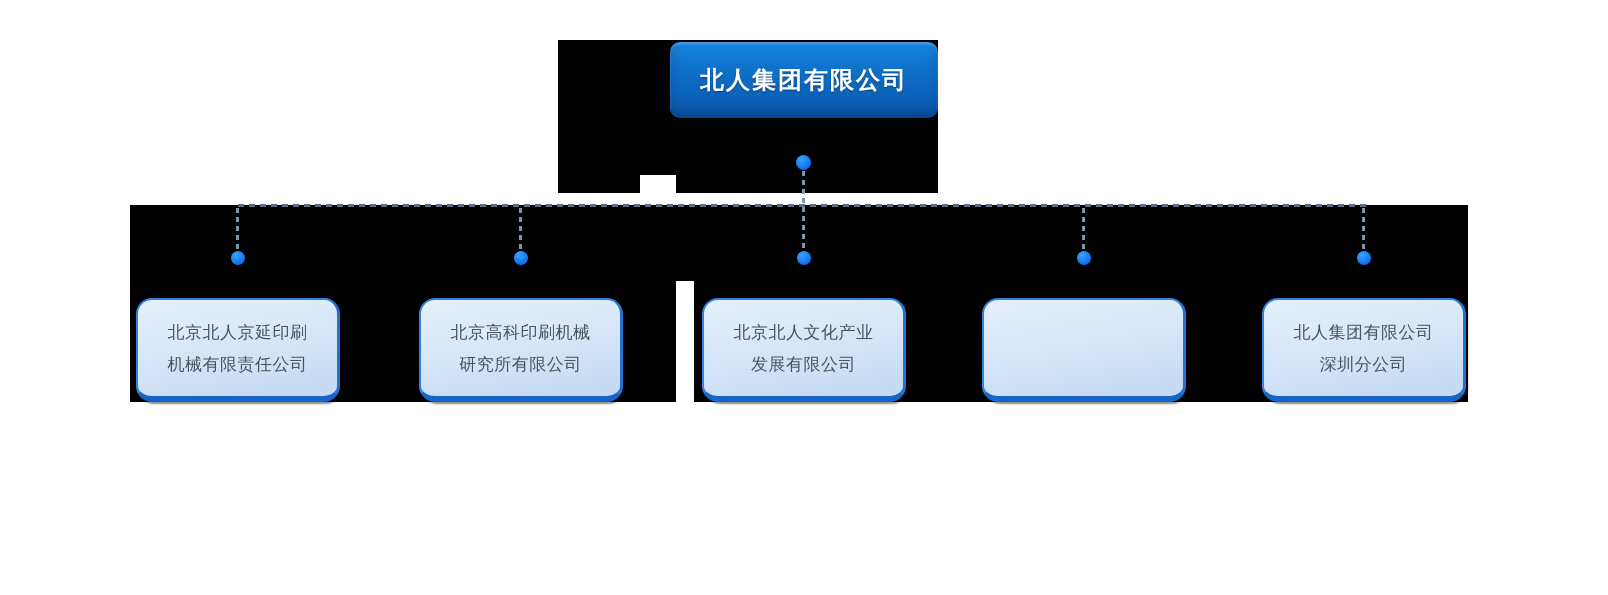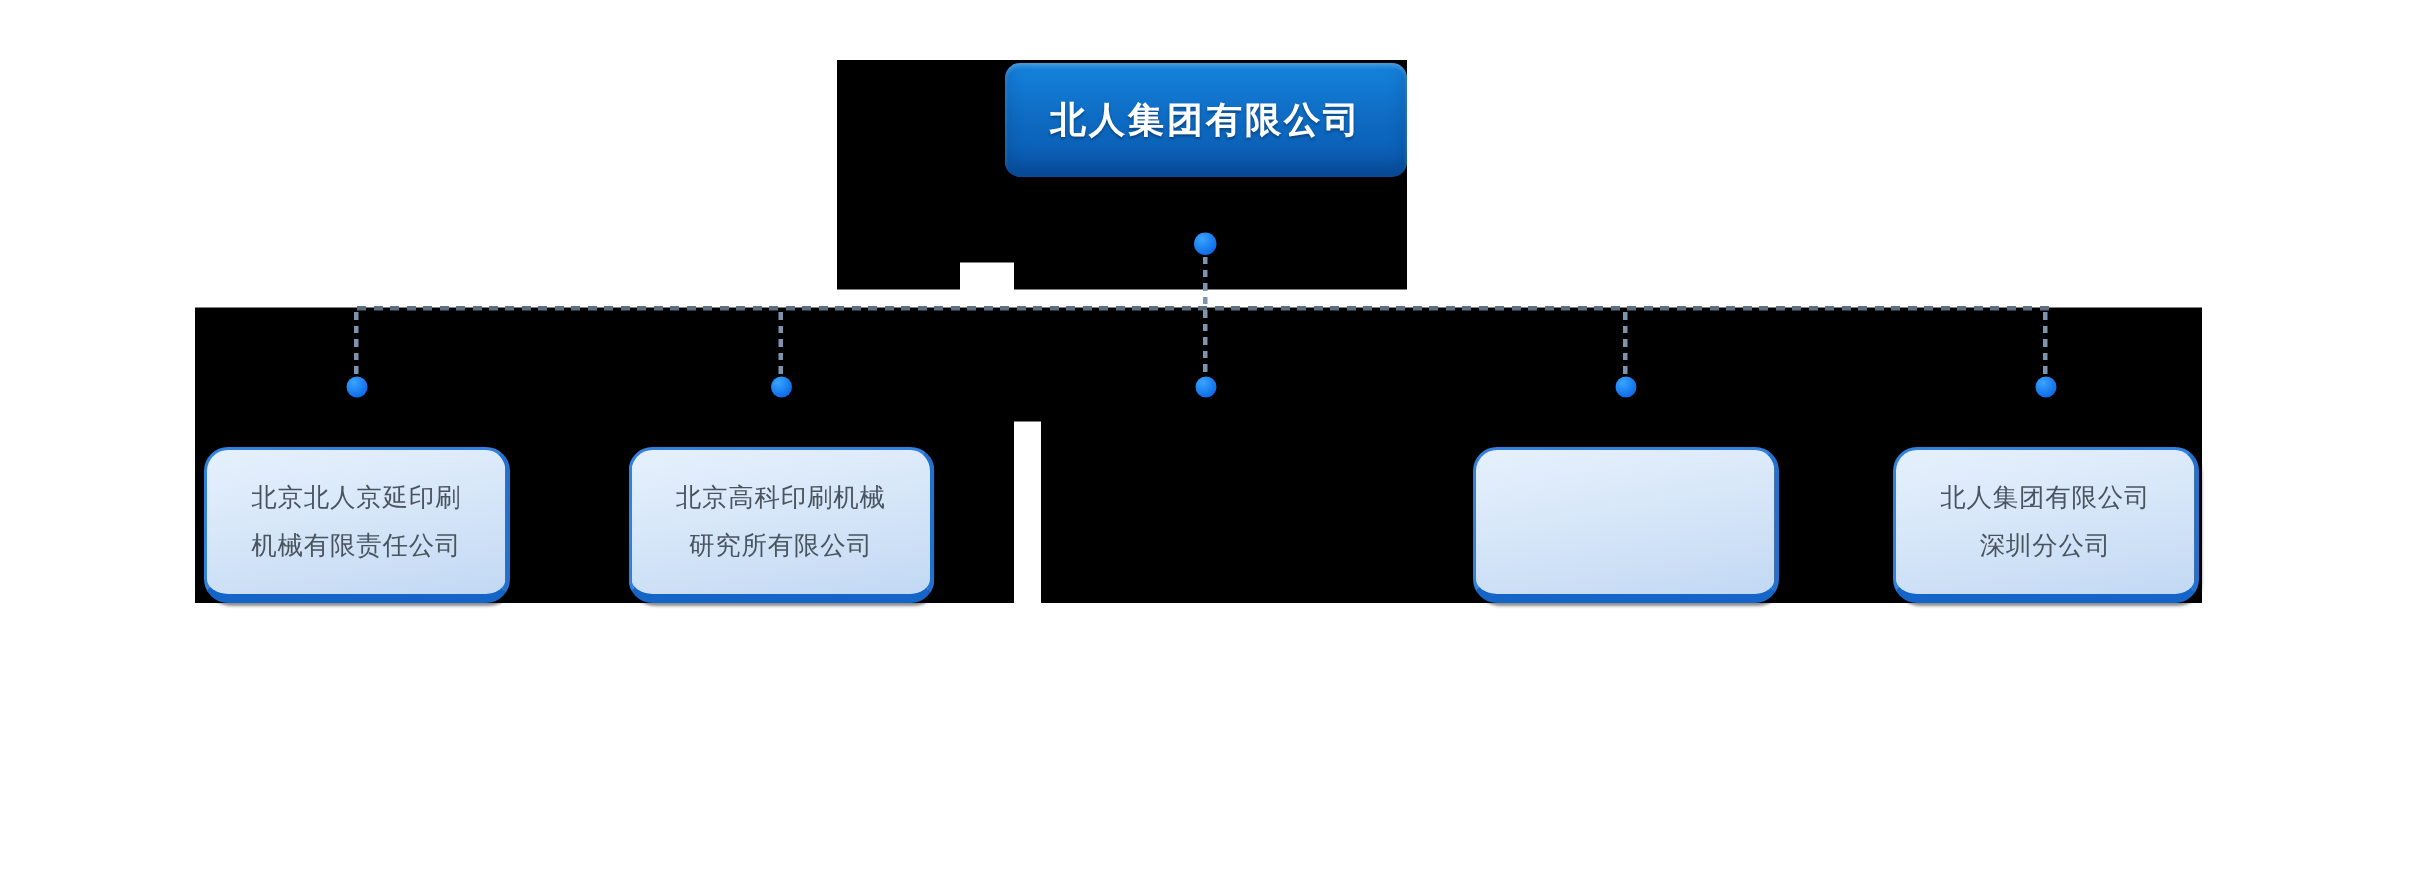--- a/index.html
+++ b/index.html
@@ -92,20 +92,24 @@
   </div>
 
   <div class="child-box cb1">
     <span>北京高科印刷机械</span>
     <span>研究所有限公司</span>
   </div>
   <div class="child-box cb0">
     <span>北京北人京延印刷</span>
     <span>机械有限责任公司</span>
   </div>
+  <div class="child-box cb2">
+    <span>北京北人文化产业</span>
+    <span>发展有限公司</span>
+  </div>
   <div class="child-box cb3">
   </div>
   <div class="child-box cb4">
     <span>北人集团有限公司</span>
     <span>深圳分公司</span>
   </div>
 
 </div>
 
 </body></html>

